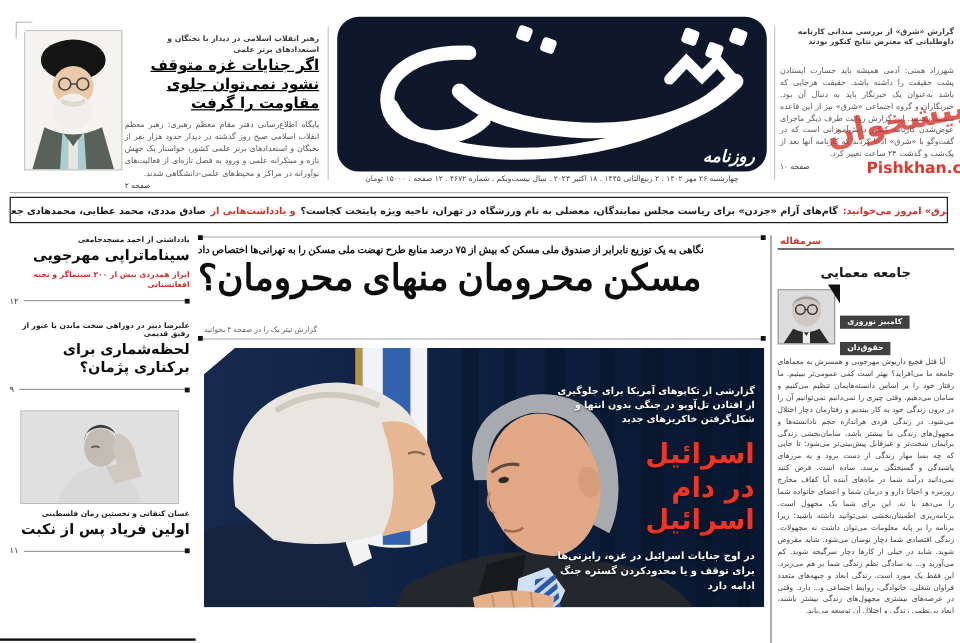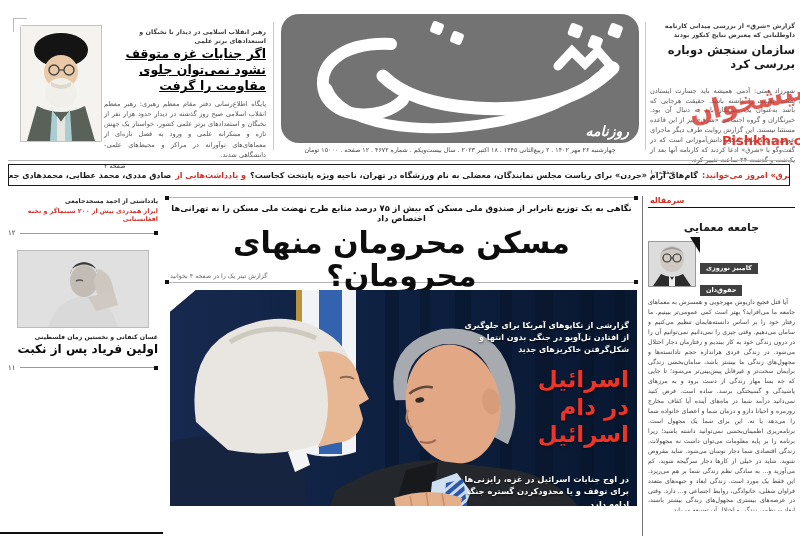--- a/index.html
+++ b/index.html
@@ -8,46 +8,46 @@
   .abs{position:absolute;}
   
   #kh-photo{left:20px;top:25px;width:80px;height:115px;border:1px solid #c4c4c4;background:#f4f2ee;}
   #kh-fold{left:14px;top:19px;width:0;height:0;border-left:14px solid #fff;border-bottom:14px solid transparent;box-shadow:-1px -1px 0 #bbb;}
   #kh-text{left:104px;top:28px;width:162px;text-align:right;}
   .kicker-s{font-size:6.4px;font-weight:bold;color:#3c3c3c;line-height:1.4;}
   #kh-title{font-size:12.5px;font-weight:bold;line-height:1.3;color:#000;margin-top:0;text-decoration:underline;}
   #kh-body{font-size:6.6px;color:#555;text-align:justify;line-height:1.55;margin-top:4px;}
   .pageref{font-size:6.3px;color:#333;margin-top:2px;text-align:left;}
   .vdiv{width:1px;background:#c9c9c9;}
-  #logo-block{left:281px;top:14px;width:358px;height:129px;background:#737373;border-radius:18px;}
+  #logo-block{left:281px;top:14px;width:358px;height:129px;background:#0f172a;border-radius:18px;}
   #logo-sub{position:absolute;right:10px;bottom:4px;color:#fff;font-size:14px;font-weight:bold;font-style:italic;}
   #dateline{left:281px;top:146px;width:358px;font-size:6.3px;color:#444;text-align:center;white-space:nowrap;}
   #sanjesh{left:650px;top:22px;width:145px;text-align:right;}
   #sanjesh-title{font-size:11.5px;font-weight:bold;margin-top:3px;line-height:1.25;}
   #sanjesh-body{font-size:6.6px;color:#555;text-align:justify;line-height:1.5;margin-top:15px;}
   #wm-fa{left:688px;top:86px;font-size:27px;font-weight:bold;color:#d5342b;opacity:.8;transform:rotate(-12deg);letter-spacing:1px;}
   #wm-en{left:722px;top:133px;font-size:13px;font-weight:bold;color:#e0372c;direction:ltr;}
   #hr1{left:8px;top:160px;width:784px;height:1px;background:#b5b5b5;}
   
   #ticker{left:8px;top:164px;width:780px;height:20px;border:1.5px solid #1c1c1c;display:flex;align-items:center;justify-content:center;font-size:8px;font-weight:bold;white-space:nowrap;overflow:hidden;}
   #ticker span{margin:0 2px;}
   .red{color:#d03028;}
   
-  #lead-box{left:165px;top:197px;width:473px;height:84px;border-top:1px solid #b5b5b5;border-bottom:1px solid #b5b5b5;text-align:center;}
+  #lead-box{left:165px;top:197px;width:473px;height:84px;border-top:1px solid #b5b5b5;border-bottom:1px solid #b5b5b5;text-align:left;font-family:Liberation Serif, serif;}
   .tick{position:absolute;width:4px;height:4px;background:#111;}
   #lead-kicker{font-size:8.3px;font-weight:bold;color:#111;margin-top:5px;}
   #lead-headline{font-size:30px;font-weight:bold;color:#0d0d0d;line-height:1.1;margin-top:3px;}
   #lead-note{position:absolute;left:5px;bottom:3px;font-size:6.3px;color:#666;}
   
   #photo{left:170px;top:290px;width:467px;height:216px;clip-path:polygon(26px 0,100% 0,100% 100%,0 100%,0 22px);background:#0e2142;}
   #photo-overlay{position:absolute;right:8px;top:30px;width:168px;text-align:right;color:#fff;text-shadow:0 1px 2px rgba(0,0,0,.6);}
   #gaza-kicker{font-size:8px;font-weight:bold;line-height:1.5;}
   .gaza-h{font-size:23px;font-weight:bold;color:#ee3426;line-height:1.2;text-shadow:0 1px 2px rgba(0,0,0,.5);}
   #gaza-h1{margin-top:10px;}
-  #gaza-body{font-size:8.3px;font-weight:bold;line-height:1.5;margin-top:24px;}
+  #gaza-body{font-size:8.3px;font-weight:bold;line-height:1.5;margin-top:8px;}
   
   #ed-div{left:642px;top:196px;width:1px;height:340px;background:#777;}
   #editorial{left:648px;top:196px;width:147px;text-align:right;}
   #ed-label{font-size:8px;font-weight:bold;color:#d03028;text-align:left;padding-left:2px;}
   #ed-rule{height:1px;background:#111;margin-top:2px;}
   #ed-title{font-size:11px;font-weight:bold;text-align:center;margin-top:13px;}
   #ed-author{position:relative;height:50px;margin-top:7px;}
   #ed-photo{position:absolute;left:0;top:0;width:46px;height:44px;border:1px solid #999;background:#e0e0e0;}
   #ed-flag{position:absolute;left:42px;top:-4px;width:0;height:0;border-top:16px solid #111;border-left:10px solid transparent;}
   .chip{display:inline-block;background:#404040;color:#fff;font-size:6.5px;font-weight:bold;padding:1px 6px 2px;margin-bottom:3px;}
@@ -85,21 +85,21 @@
       <path d="M30 56 Q40 62 50 56 L50 60 Q40 66 30 60 Z" fill="#ded9cf"></path>
       <path d="M6 115 L16 80 Q40 92 64 80 L74 115 Z" fill="#5a6158"></path>
       <path d="M31 84 L40 96 L49 84 L51 115 L29 115 Z" fill="#a9cdd1"></path>
       <path d="M36 90 L40 96 L44 90 L44 115 L36 115 Z" fill="#e8e6e0"></path>
     </svg>
   </div>
   <div class="abs" id="kh-fold"></div>
   <div class="abs" id="kh-text">
     <div class="kicker-s">رهبر انقلاب اسلامی در دیدار با نخبگان و استعدادهای برتر علمی</div>
     <div id="kh-title">اگر جنایات غزه متوقف نشود نمی‌توان جلوی مقاومت را گرفت</div>
-    <div id="kh-body">پایگاه اطلاع‌رسانی دفتر مقام معظم رهبری: رهبر معظم انقلاب اسلامی صبح روز گذشته در دیدار حدود هزار نفر از نخبگان و استعدادهای برتر علمی کشور، خواستار یک جهش تازه و مبتکرانه علمی و ورود به فصل تازه‌ای از معماهای‌های نوآورانه در مراکز و محیط‌های علمی-دانشگاهی شدند.</div>
+    <div id="kh-body">پایگاه اطلاع‌رسانی دفتر مقام معظم رهبری: رهبر معظم انقلاب اسلامی صبح روز گذشته در دیدار حدود هزار نفر از نخبگان و استعدادهای برتر علمی کشور، خواستار یک جهش تازه و مبتکرانه علمی و ورود به فصل تازه‌ای از فعالیت‌های نوآورانه در مراکز و محیط‌های علمی-دانشگاهی شدند.</div>
     <div class="pageref">صفحه ۲</div>
   </div>
 
   <div class="abs vdiv" style="left:273px;top:22px;height:128px;"></div>
   <div class="abs vdiv" style="left:645px;top:22px;height:128px;"></div>
 
   <div class="abs" id="logo-block">
     <svg width="358" height="129" viewBox="0 0 358 129">
 
       <g fill="none" stroke="#fff" stroke-linecap="round">
@@ -115,21 +115,20 @@
         <rect x="150" y="8" width="12" height="12" rx="3" transform="rotate(20 156 14)"></rect>
         <rect x="170" y="18" width="12" height="12" rx="3" transform="rotate(20 176 24)"></rect>
       </g>
     </svg>
     <span id="logo-sub">روزنامه</span>
   </div>
   <div class="abs" id="dateline">چهارشنبه ۲۶ مهر ۱۴۰۲ . ۲ ربیع‌الثانی ۱۴۴۵ . ۱۸ اکتبر ۲۰۲۳ . سال بیست‌ویکم . شماره ۴۶۷۲ . ۱۲ صفحه . ۱۵۰۰۰ تومان</div>
 
   <div class="abs" id="sanjesh">
     <div class="kicker-s">گزارش «شرق» از بررسی میدانی کارنامه داوطلبانی که معترض نتایج کنکور بودند</div>
-    <div id="sanjesh-title">سازمان سنجش دوباره بررسی کرد</div>
     <div id="sanjesh-body">شهرزاد همتی: آدمی همیشه باید جسارت ایستادن پشت حقیقت را داشته باشد. حقیقت هرجایی که باشد به‌عنوان یک خبرنگار باید به دنبال آن بود. خبرنگاران و گروه اجتماعی «شرق» نیز از این قاعده مستثنا نیستند. این گزارش روایت طرف دیگر ماجرای عوض‌شدن کارنامه کنکور دانش‌آموزانی است که در گفت‌وگو با «شرق» ادعا کردند که کارنامه آنها بعد از یک‌شب و گذشت ۲۴ ساعت تغییر کرد.</div>
     <div class="pageref">صفحه ۱۰</div>
   </div>
   <div class="abs" id="wm-fa">پیشخوان</div>
   <div class="abs" id="wm-en">Pishkhan.com</div>
 
   <div class="abs" id="hr1"></div>
 
   <div class="abs" id="ticker">
     <span class="red">در «شرق» امروز می‌خوانید:</span>
@@ -234,23 +233,32 @@
     </div>
     <div id="ed-body">
       <p>آیا قتل فجیع داریوش مهرجویی و همسرش به معماهای جامعه ما می‌افزاید؟ بهتر است کمی عمومی‌تر ببینیم. ما رفتار خود را بر اساس دانسته‌هایمان تنظیم می‌کنیم و سامان می‌دهیم. وقتی چیزی را نمی‌دانیم نمی‌توانیم آن را در درون زندگی خود به کار ببندیم و رفتارمان دچار اختلال می‌شود. در زندگی فردی هراندازه حجم نادانسته‌ها و مجهول‌های زندگی ما بیشتر باشد، سامان‌بخشی زندگی برایمان سخت‌تر و غیرقابل پیش‌بینی‌تر می‌شود؛ تا جایی که چه بسا مهار زندگی از دست برود و به مرزهای پاشیدگی و گسیختگی برسد. ساده است. فرض کنید نمی‌دانید درآمد شما در ماه‌های آینده آیا کفاف مخارج روزمره و احیانا دارو و درمان شما و اعضای خانواده شما را می‌دهد یا نه. این برای شما یک مجهول است. برنامه‌ریزی اطمینان‌بخشی نمی‌توانید داشته باشید؛ زیرا برنامه را بر پایه معلومات می‌توان داشت نه مجهولات. زندگی اقتصادی شما دچار نوسان می‌شود. شاید مقروض شوید. شاید در خیلی از کارها دچار سرگیجه شوید. کم می‌آورید و... به سادگی نظم زندگی شما بر هم می‌ریزد. این فقط یک مورد است. زندگی ابعاد و جبهه‌های متعدد فراوان شغلی، خانوادگی، روابط اجتماعی و... دارد. وقتی در عرصه‌های بیشتری مجهول‌های زندگی بیشتر باشند، ابعاد بی‌نظمی زندگی و اختلال آن توسعه می‌یابد.</p>
 
     </div>
   </div>
 
   <div class="abs" id="leftcol">
     <div class="li">
       <div class="li-kicker">یادداشتی از احمد مسجدجامعی</div>
+      <div class="li-title">سیناماتراپی مهرجویی</div>
       <div class="li-sub">ابراز همدردی بیش از ۲۰۰ سینماگر و نخبه افغانستانی</div>
       <div class="pager">
         <span class="num">۱۲</span>
+        <span class="line"></span>
+      </div>
+    </div>
+    <div class="li">
+      <div class="li-kicker">علیرضا دبیر در دوراهی سخت ماندن یا عبور از رفیق قدیمی</div>
+      <div class="li-title">لحظه‌شماری برای برکناری پژمان؟</div>
+      <div class="pager">
+        <span class="num">۹</span>
         <span class="line"></span>
       </div>
     </div>
     <div class="li">
       <div id="feat-photo">
         <svg width="130" height="76" viewBox="0 0 130 76">
           <rect width="130" height="76" fill="#ededed"></rect>
           <rect x="0" y="0" width="130" height="76" fill="#e0e0e0"></rect>
           <ellipse cx="66" cy="30" rx="14" ry="16" fill="#c2bcb4"></ellipse>
           <path d="M52 24 Q54 12 66 11 Q78 12 80 24 L78 18 Q66 9 54 18 Z" fill="#3c3c3c"></path>

